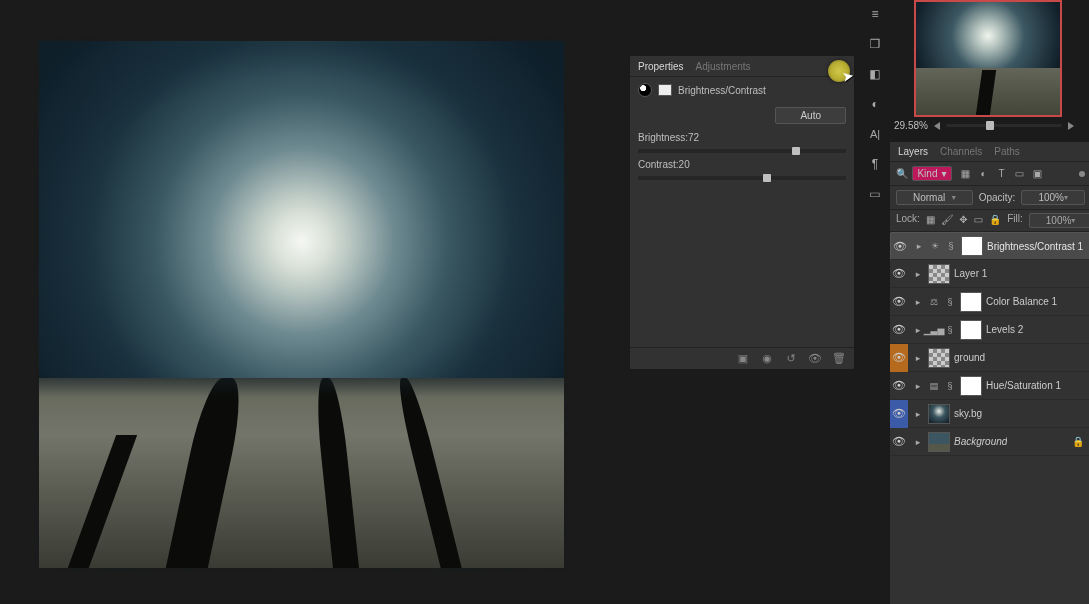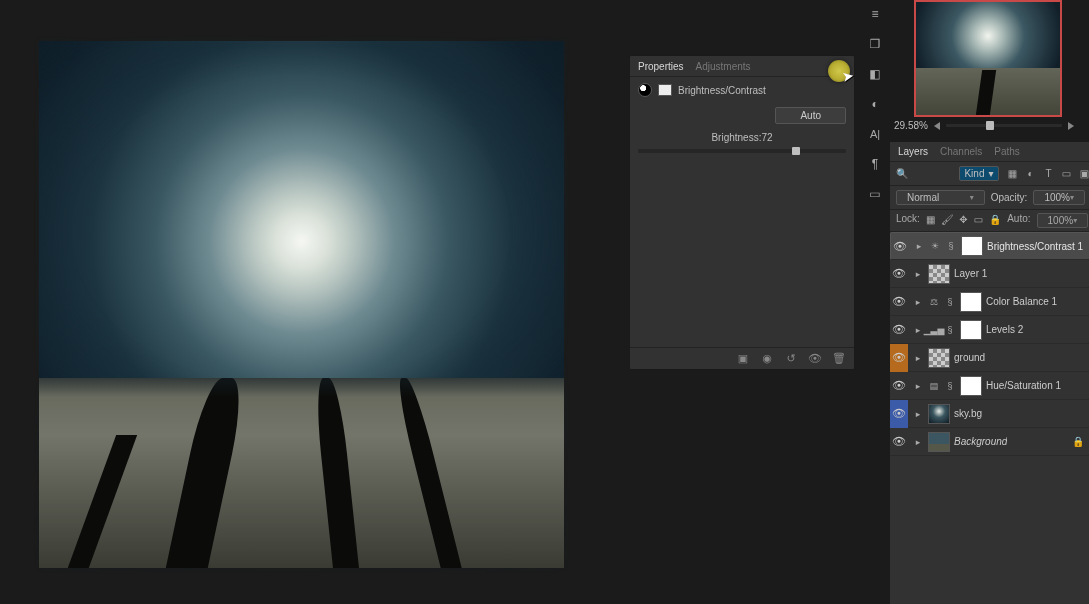--- a/index.html
+++ b/index.html
@@ -29,21 +29,21 @@
 .panel-tab { color: #777; cursor: default; }
 .panel-tab.active { color: #d8d8d8; }
 .adj-header { display: flex; align-items: center; gap: 6px; padding: 6px 8px; }
 .adj-icon { width: 14px; height: 14px; border-radius: 50%;
   background: radial-gradient(circle at 35% 35%, #fff 25%, #000 30%);
   border: 1px solid #555; }
 .mask-thumb { width: 14px; height: 12px; background: #eee; border: 1px solid #555; }
 .auto-row { display: flex; justify-content: flex-end; padding: 4px 8px; }
 .auto-btn { background: #3d3d3d; border: 1px solid #555; padding: 2px 24px; color: #ccc; font-size: 10px; border-radius: 2px; cursor: default; }
 .slider-block { padding: 4px 8px 2px; }
-.slider-label-row { display: flex; justify-content: center; margin-bottom: 2px; }
+.slider-label-row { display: flex; justify-content: flex-start; margin-bottom: 2px; }
 .slider-track { position: relative; height: 4px; background: #262626; border-radius: 1px; margin-top: 6px; }
 .slider-thumb { position: absolute; top: -2px; width: 8px; height: 8px; background: #bfbfbf; border-radius: 1px; transform: translateX(-50%); }
 .legacy-row { display: flex; align-items: center; gap: 6px; padding: 8px; }
 .chk { width: 9px; height: 9px; border: 1px solid #666; background: #2a2a2a; }
 .panel-foot { position: absolute; bottom: 0; left: 0; right: 0; height: 22px; border-top: 1px solid #222; display: flex; justify-content: flex-end; align-items: center; gap: 10px; padding: 0 8px; color: #888; }
 .foot-ico { width: 14px; height: 14px; display: flex; align-items: center; justify-content: center; font-size: 11px; }
 
 .cursor-spot { position: absolute; left: 828px; top: 60px; width: 22px; height: 22px; border-radius: 50%;
   background: radial-gradient(circle, #d0c84a 0%, #b8ad30 55%, #6a6520 100%); box-shadow: 0 0 4px rgba(0,0,0,.5); }
 .cursor-arrow { position: absolute; left: 842px; top: 68px; font-size: 14px; color: #fff; text-shadow: 1px 1px 0 #000; transform: rotate(-10deg); }
@@ -62,26 +62,26 @@
 .zoom-thumb { position:absolute; top:-3px; width:8px; height:9px; background:#bbb; border-radius:1px; transform:translateX(-50%); }
 .tri { width:0; height:0; }
 .tri.l { border-top:4px solid transparent; border-bottom:4px solid transparent; border-right:6px solid #888; }
 .tri.r { border-top:4px solid transparent; border-bottom:4px solid transparent; border-left:6px solid #888; }
 
 
 .layers { position: absolute; left: 890px; top: 142px; width: 201px; height: 462px; background: #323232; display:flex; flex-direction:column; }
 .layers-tabs { display:flex; gap:12px; padding: 4px 8px; border-bottom:1px solid #222; }
 .layers-tab { color:#777; } .layers-tab.active { color:#d8d8d8; }
 .filter-row { display:flex; align-items:center; gap:4px; padding:4px 6px; border-bottom:1px solid #222; }
-.kind-sel { flex:0 0 auto; display:flex; align-items:center; gap:4px; background:#0c4a6e; border:1px solid #555; padding:1px 4px; border-radius:2px;margin-left:47px; }
+.kind-sel { flex:0 0 auto; display:flex; align-items:center; gap:4px; background:#be185d; border:1px solid #555; padding:1px 4px; border-radius:2px; }
 .fr-icons { display:flex; gap:6px; margin-left:4px; flex:1; }
 .fr-ico { width:12px; height:12px; display:flex; align-items:center; justify-content:center; color:#aaa; font-size:10px; }
 .fr-dot { width:6px; height:6px; border-radius:50%; background:#888; margin-left:auto; }
 .blend-row { display:flex; align-items:center; gap:6px; padding:4px 6px; border-bottom:1px solid #222; }
-.sel { background:#3a3a3a; border:1px solid #555; padding:1px 10px; border-radius:2px; display:flex; align-items:center; gap:0; }
+.sel { background:#3a3a3a; border:1px solid #555; padding:1px 16px; border-radius:2px; display:flex; align-items:center; gap:0; }
 .sel .car { font-size:8px; color:#888; }
 .lock-row { display:flex; align-items:flex-start; gap:6px; padding:3px 6px; border-bottom:1px solid #222; color:#aaa; }
 .lock-ico { width:12px; height:12px; display:flex; align-items:center; justify-content:center; font-size:10px; }
 
 .layer-list { flex:1; overflow:hidden; }
 .layer { display:flex; align-items:center; height:28px; padding:0 4px; border-bottom:1px solid #2a2a2a; gap:4px; }
 .layer .eye { width:14px; display:flex; justify-content:center; color:#ccc; font-size:11px; }
 .layer .badge { width:12px; height:12px; display:flex; align-items:center; justify-content:center; font-size:9px; color:#aaa; }
 .layer .thumb { width:22px; height:20px; border:1px solid #555; background:#bbb; flex-shrink:0; position:relative; overflow:hidden; }
 .layer .mask { width:22px; height:20px; border:1px solid #555; background:#fff; flex-shrink:0; }
@@ -127,20 +127,29 @@
   </div>
   <div class="slider-block">
     <div class="slider-label-row">
       <span>Brightness:</span>
       <span>72</span>
     </div>
     <div class="slider-track">
       <div class="slider-thumb" id="bthumb" style="left: 76%;"></div>
     </div>
   </div>
+  <div class="slider-block">
+    <div class="slider-label-row">
+      <span>Contrast:</span>
+      <span>20</span>
+    </div>
+    <div class="slider-track">
+      <div class="slider-thumb" id="cthumb" style="left: 62%;"></div>
+    </div>
+  </div>
   <div class="panel-foot">
     <span class="foot-ico">▣</span>
     <span class="foot-ico">◉</span>
     <span class="foot-ico">↺</span>
     <span class="foot-ico">👁</span>
     <span class="foot-ico">🗑</span>
   </div>
 </div>
 
 <div class="cursor-spot"></div>
@@ -202,21 +211,21 @@
       <span class="car">▾</span>
     </span>
   </div>
   <div class="lock-row">
     <span>Lock:</span>
     <span class="lock-ico">▦</span>
     <span class="lock-ico">🖌</span>
     <span class="lock-ico">✥</span>
     <span class="lock-ico">▭</span>
     <span class="lock-ico">🔒</span>
-    <span style="margin-left:auto;">Auto:</span>
+    <span style="margin-left:auto;">Fill:</span>
     <span class="sel">
       <span>100%</span>
       <span class="car">▾</span>
     </span>
   </div>
   <div class="layer-list" id="layer-list">
       <div class="layer sel">
         <div class="eye-col ">
           <span class="eye">👁</span>
         </div>

